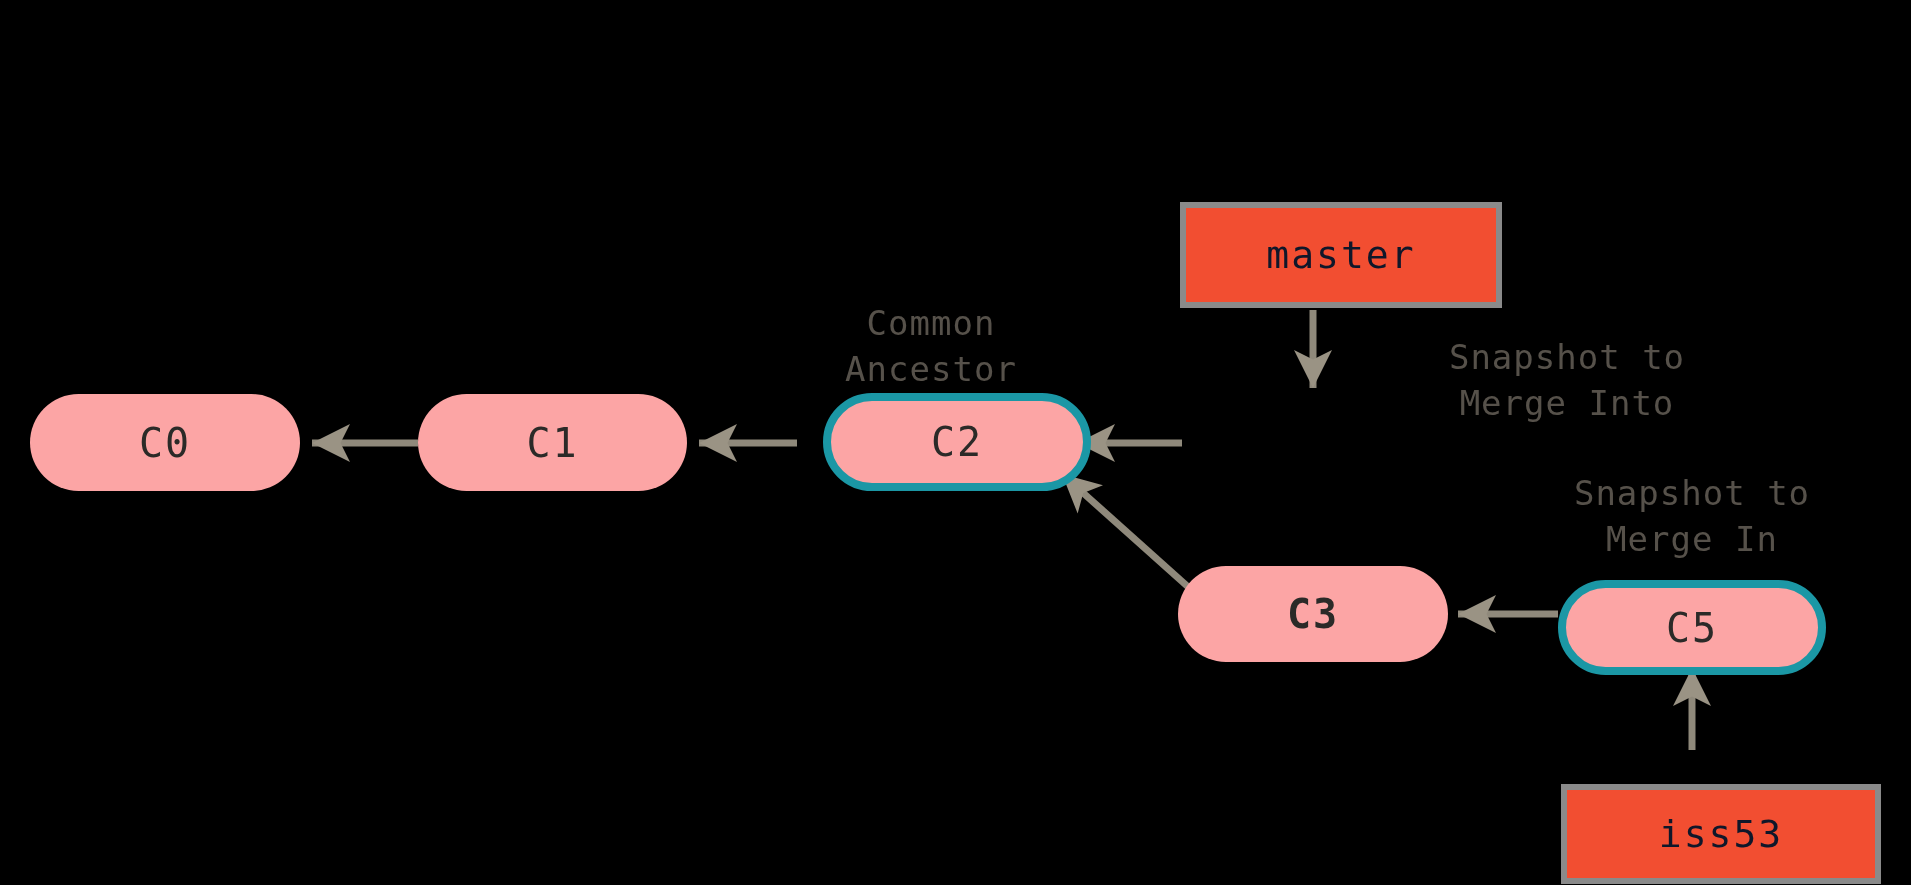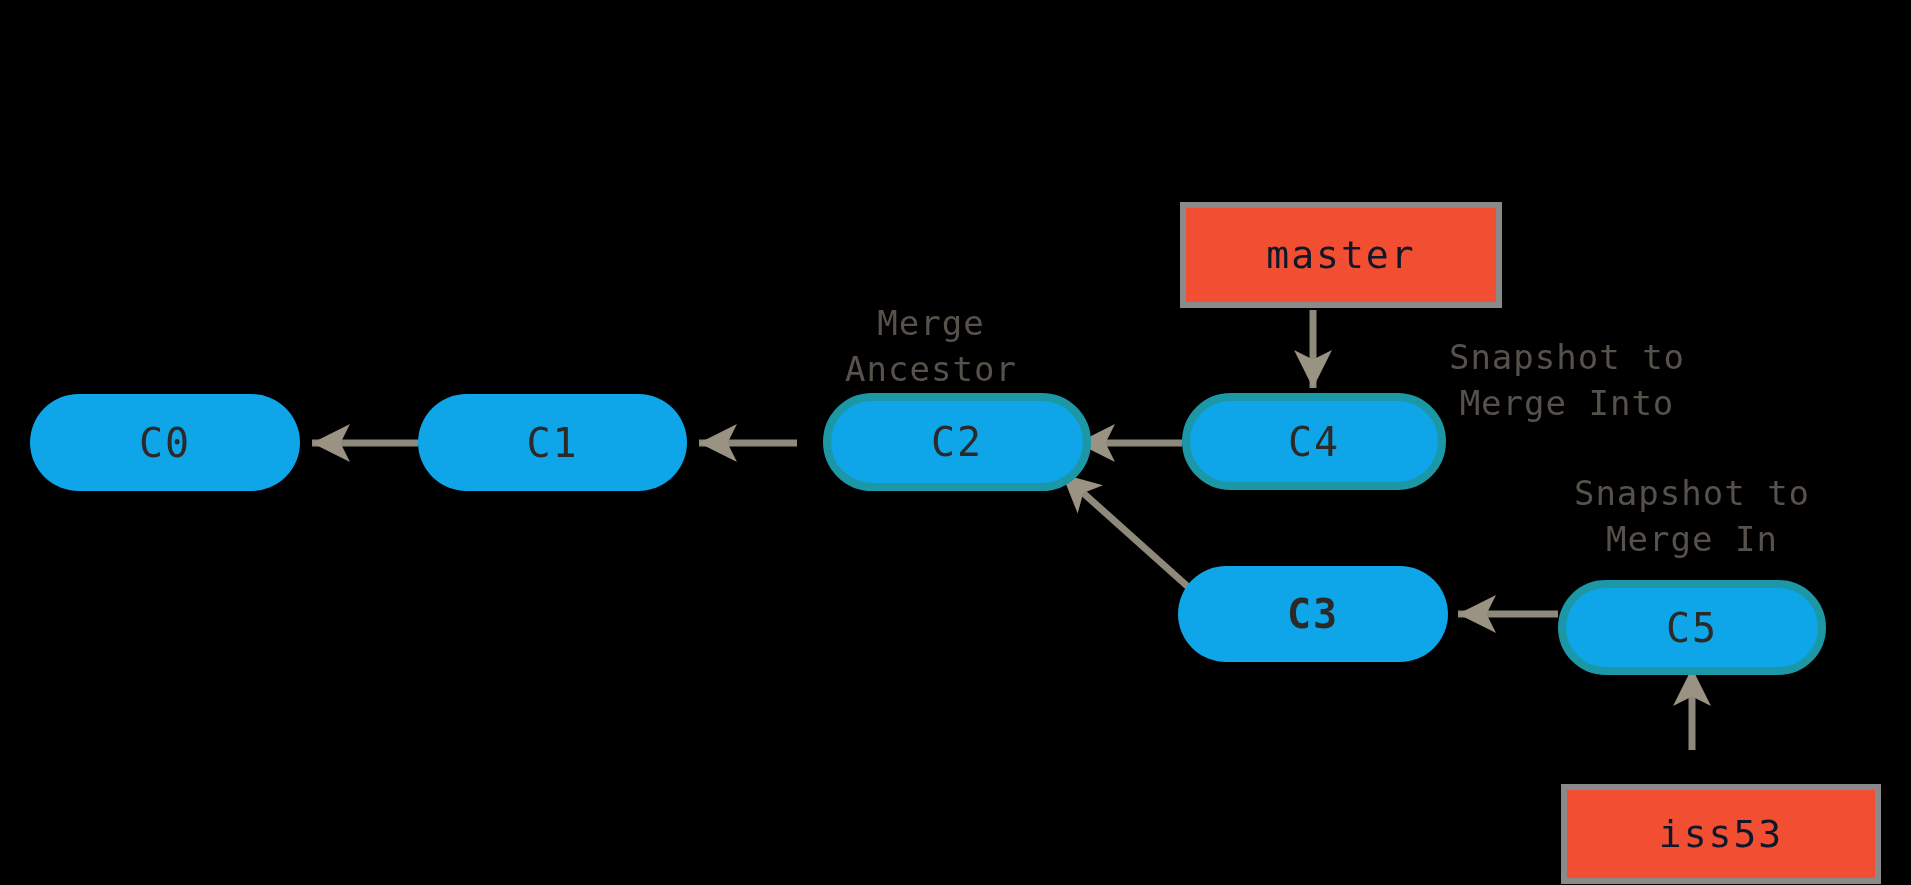--- a/index.html
+++ b/index.html
@@ -19,21 +19,21 @@
     position: absolute;
     left: 0;
     top: 0;
     width: 1911px;
     height: 885px;
     pointer-events: none;
   }
   .commit {
     position: absolute;
     box-sizing: border-box;
-    background: #0ea5e9;
+    background: #fca5a5;
     border-radius: 52px;
     display: flex;
     align-items: center;
     justify-content: center;
     font-size: 40px;
     color: #2b2a28;
     letter-spacing: 2px;
   }
   .commit.highlighted {
     border: 8px solid #1b97a5;
@@ -88,26 +88,25 @@
     <line x1="1205" y1="602" x2="1062" y2="474" stroke="#8f897b" stroke-width="7" marker-end="url(#ah)"></line>
     <line x1="1558" y1="614" x2="1458" y2="614" stroke="#8f897b" stroke-width="7" marker-end="url(#ah)"></line>
     <line x1="1313" y1="310" x2="1313" y2="388" stroke="#8f897b" stroke-width="7" marker-end="url(#ah)"></line>
     <line x1="1692" y1="750" x2="1692" y2="668" stroke="#8f897b" stroke-width="7" marker-end="url(#ah)"></line>
   </svg>
 
   <div class="commit" id="c0">C0</div>
   <div class="commit" id="c1">C1</div>
   <div class="commit highlighted" id="c2">C2</div>
   <div class="commit" id="c3">C3</div>
-  <div class="commit highlighted" id="c4">C4</div>
   <div class="commit highlighted" id="c5">C5</div>
 
   <div class="branch" id="master">master</div>
   <div class="branch" id="iss53">iss53</div>
 
-  <div class="annotation" id="ann-common">Merge
+  <div class="annotation" id="ann-common">Common
 Ancestor</div>
   <div class="annotation" id="ann-into">Snapshot to
 Merge Into</div>
   <div class="annotation" id="ann-in">Snapshot to
 Merge In</div>
 
 </div>
 
 </body></html>

